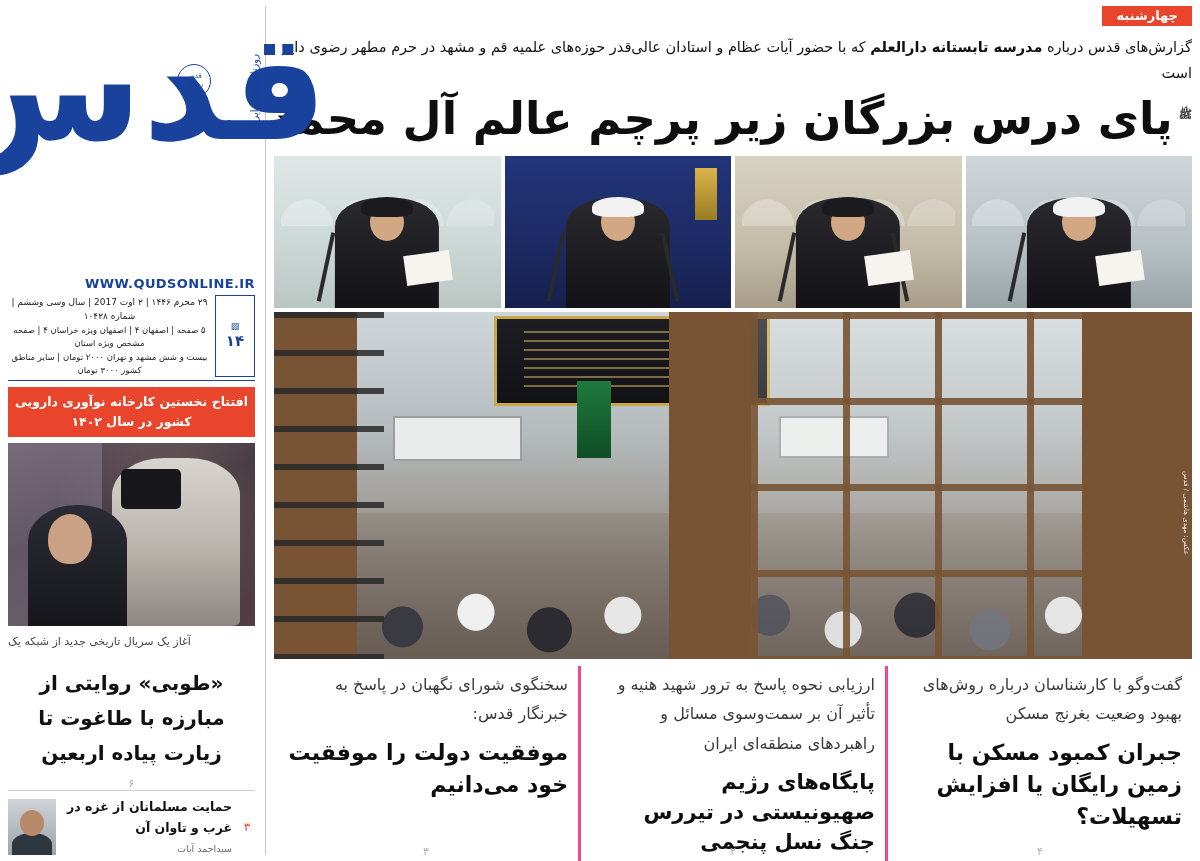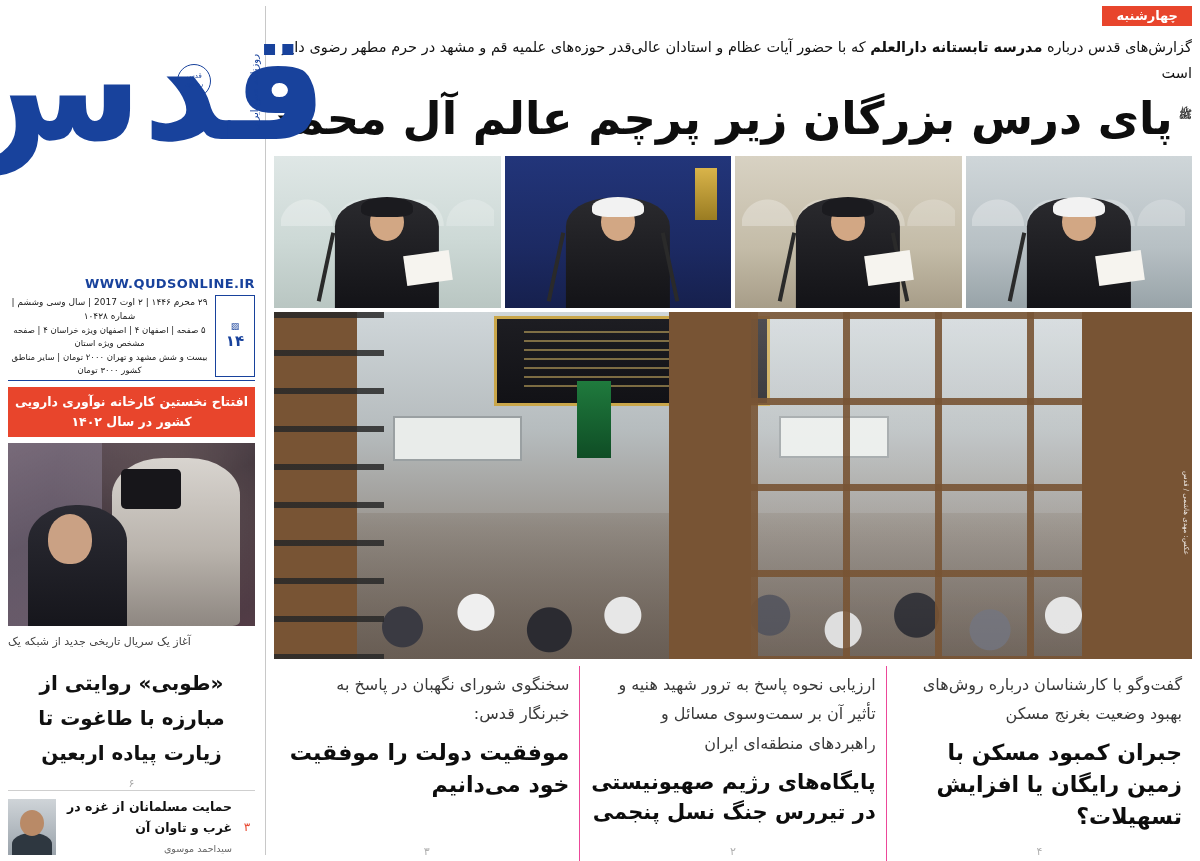--- a/index.html
+++ b/index.html
@@ -398,21 +398,21 @@
   
   .bottom-strip {
     margin-top: 7px;
     display: flex;
     flex: 1 1 auto;
     min-height: 0;
   }
   .bcol {
     flex: 1 1 0;
     padding: 4px 10px 0 10px;
-    border-left: 1px solid #ec4899;
+    border-left: 3px solid #ec4899;
     display: flex;
     flex-direction: column;
     text-align: right;
     position: relative;
   }
   .bcol:last-child { border-left: none; }
   .b-kicker {
     font-size: 16px;
     color: #3a3a3a;
     line-height: 1.85;
@@ -473,21 +473,21 @@
     </div>
 
     <div class="side-caption">آغاز یک سریال تاریخی جدید از شبکه یک</div>
     <div class="side-head">«طوبی» روایتی از مبارزه با طاغوت تا زیارت پیاده اربعین</div>
     <div class="side-pagenum">۶</div>
 
     <div class="author-box">
       <div class="author-num">۳</div>
       <div class="author-text">
         <div>حمایت مسلمانان از غزه در غرب و تاوان آن</div>
-        <div class="author-name">سیداحمد موسوی</div>
+        <div class="author-name">سیداحمد آیات</div>
       </div>
       <div class="author-photo"></div>
     </div>
   </div>
 
   <div class="v-divider"></div>
 
   <div class="main-col">
 
     <div class="top-strip">

